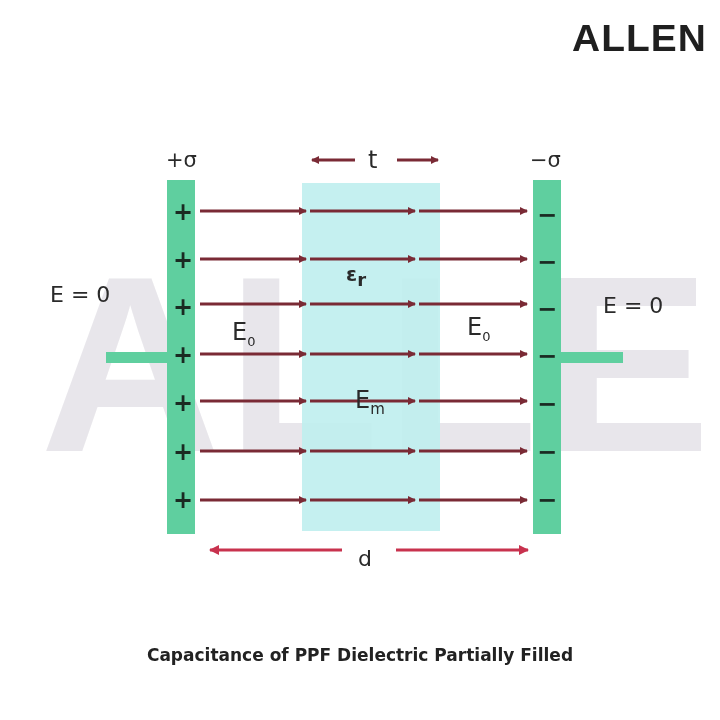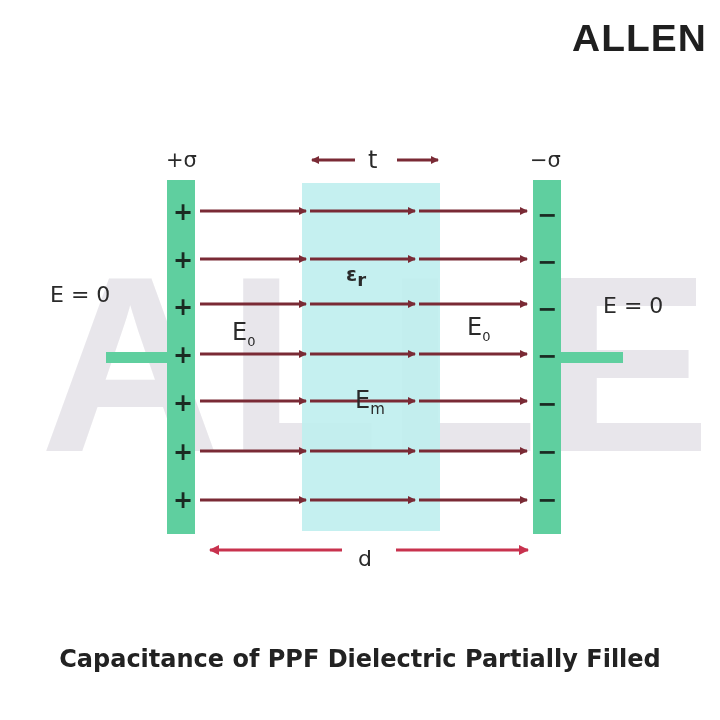--- a/index.html
+++ b/index.html
@@ -4,21 +4,21 @@
   <style>
     html, body { margin: 0; padding: 0; }
     body { width: 720px; height: 720px; background: #ffffff; position: relative; overflow: hidden; font-family: "DejaVu Sans", sans-serif; }
     .abs { position: absolute; }
     .logo { left: 572px; top: 18px; font-family: "Liberation Sans", sans-serif; font-weight: 900; font-size: 36px; letter-spacing: 1px; color: #1f1f1f; transform: scaleX(1.08); transform-origin: left; }
     .wm { left: 40px; top: 240px; font-family: "Liberation Sans", sans-serif; font-weight: 900; font-size: 250px; letter-spacing: 6px; color: #e6e4e9; line-height: 1; opacity: 0.9; }
     .plate { background: #5fcf9f; }
     .dielectric { background: #bfeeee; opacity: 0.9; }
     .sign { color: #1a2a22; font-size: 24px; font-weight: bold; width: 26px; text-align: center; line-height: 1; }
     .label { color: #2a2a2a; font-size: 22px; }
-    .title { left: 0; width: 720px; top: 645px; text-align: center; font-family: "DejaVu Sans", sans-serif; font-weight: bold; font-size: 24px; color: #222; }
+    .title { left: 0; width: 720px; top: 645px; text-align: center; font-family: "DejaVu Sans", sans-serif; font-weight: bold; font-size: 17px; color: #222; }
     svg { position: absolute; left: 0; top: 0; }
   </style>
 </head>
 <body>
 
 <div class="abs logo">ALLEN</div>
 <div class="abs wm">ALLEN</div>
 
 <div class="abs plate" style="left:167px;top:180px;width:28px;height:354px;"></div>
 <div class="abs plate" style="left:533px;top:180px;width:28px;height:354px;"></div>

